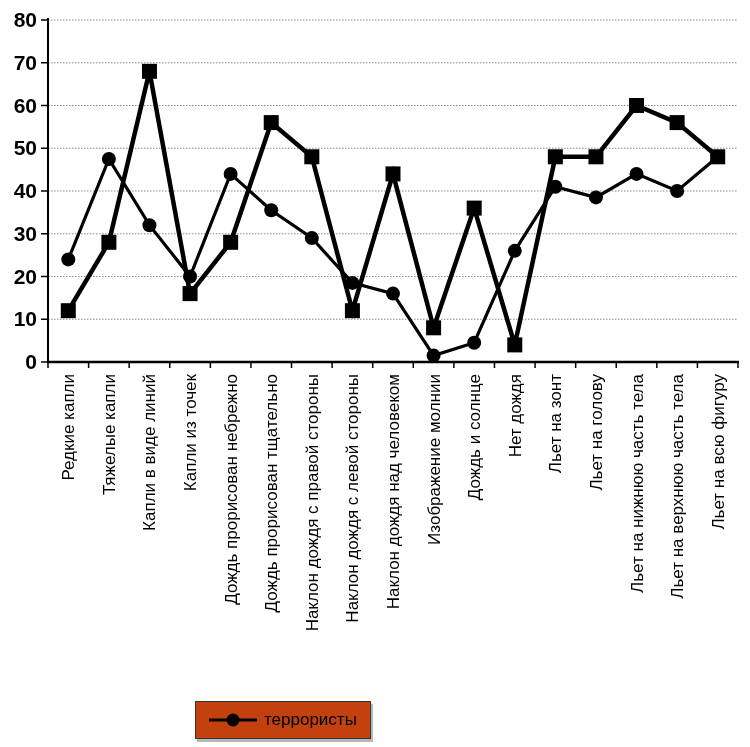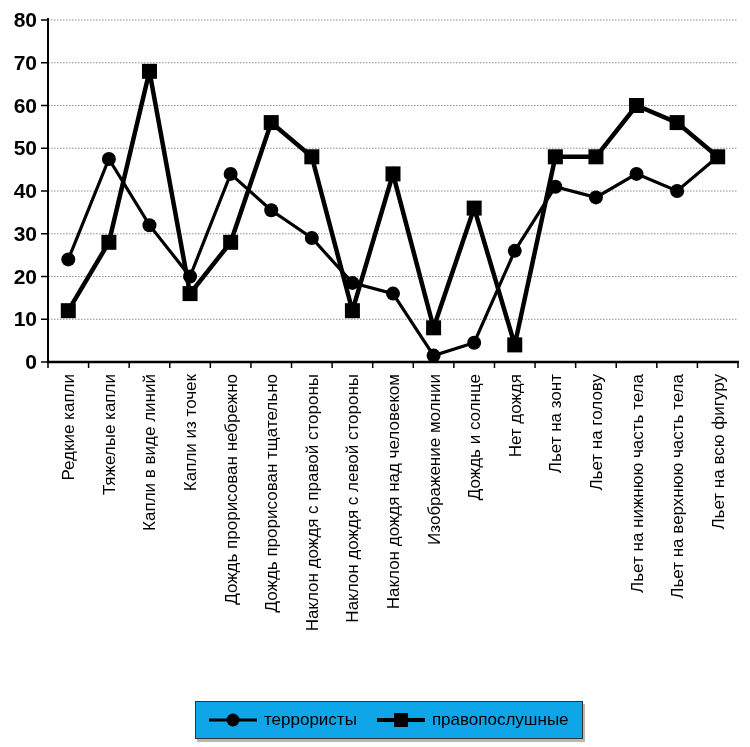--- a/index.html
+++ b/index.html
@@ -15,21 +15,21 @@
   .legend {
     position: absolute;
     left: 195px;
     top: 701px;
     height: 38px;
     box-sizing: border-box;
     display: flex;
     align-items: center;
     gap: 20px;
     padding: 4px 13px;
-    background: #0ea5e9;
+    background: #c2410c;
     border: 1px solid #333;
     box-shadow: 2px 3px 0 #b8b8b8;
   }
   .legend-item {
     display: flex;
     align-items: center;
     gap: 7px;
     font-size: 17px;
     color: #000;
     white-space: nowrap;
@@ -143,21 +143,14 @@
     </svg>
 
   <div class="legend">
     <div class="legend-item">
       <svg width="48" height="16" viewBox="0 0 48 16">
         <line x1="0" y1="8" x2="48" y2="8" stroke="#000" stroke-width="3"></line>
         <circle cx="24" cy="8" r="6.5" fill="#000"></circle>
       </svg>
       <span>террористы</span>
     </div>
-    <div class="legend-item">
-      <svg width="48" height="16" viewBox="0 0 48 16">
-        <line x1="0" y1="8" x2="48" y2="8" stroke="#000" stroke-width="4"></line>
-        <rect x="17" y="1" width="14" height="14" fill="#000"></rect>
-      </svg>
-      <span>правопослушные</span>
-    </div>
   </div>
 </div>
 
 </body></html>

